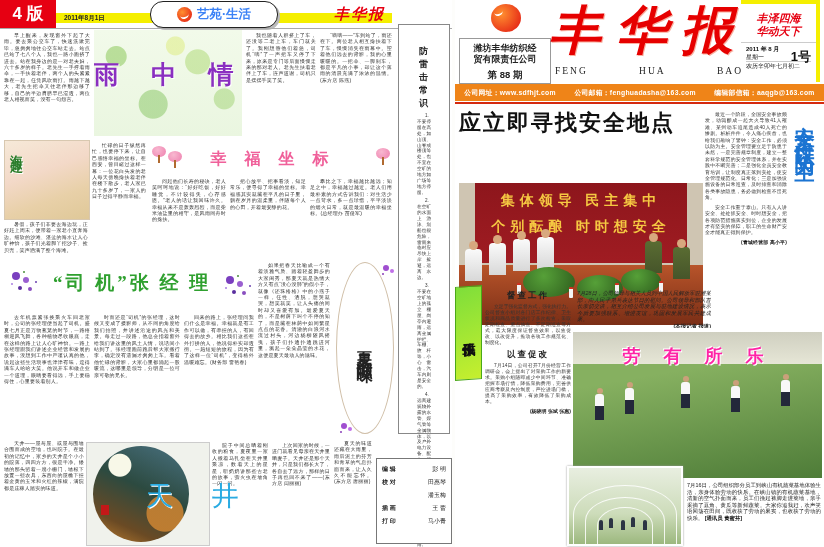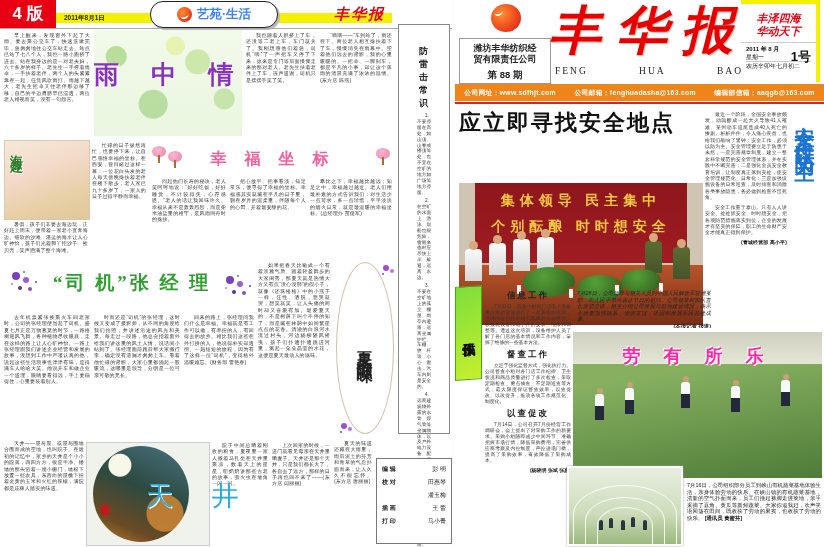--- a/index.html
+++ b/index.html
@@ -354,24 +354,20 @@
       <p>安全工作重于泰山。只有人人讲安全、处处抓安全、时时想安全，把各项防范措施落实到位，企业的发展才有坚实的保障，职工的生命财产安全才能真正得到保护。</p>
       <p class="sign" style="text-align:right;text-indent:0;">(青城经营部 高小平)</p>
     </div>
     <div class="abs safety-vert vert">安全工作以防为主</div>
 
     <div class="abs badge">
       <span class="vert">工作快讯</span>
     </div>
     <div class="abs" style="left:30px;top:290px;width:86px;height:254px;overflow:hidden;">
       <div class="nsec">
-        <h4>信息工作</h4>
-        <div>7月11日，信息小组对门店电子设备重点维护设施进行了一次系统的培训，培训内容包括各超市电脑的分布情况、收银机设备和电子秤的安装、维修和调整等。通过这次培训，设备维护人员了解了各门店的基本情况和工作内容，掌握了维修的一些基本方法。</div>
-      </div>
-      <div class="nsec">
         <h4>督查工作</h4>
         <div>立足于强化监督方式，强化执行力。公司督查小组对各门店工作纪律、卫生状况和商品质量进行了多次检查，采取定期检查、重点抽查、不定期巡查等方式，最大限度保证督查效果，以查促改、以改促升，推动各项工作规范化、制度化。</div>
       </div>
       <div class="nsec">
         <h4>以查促改</h4>
         <div>7月14日，公司召开7月份经营工作调研会，会上提出了对采购工作的新要求。采购小组随即减少中间环节、准确把握市场行情，降低采购费用，完善供应商考察及内控制度，严控进场门槛，提高了采购效率，有效降低了采购成本。</div>
       </div>
       <div style="font-size:5px;font-weight:bold;text-align:right;">(杨晓明  张斌  张惠)</div>
     </div>
 

